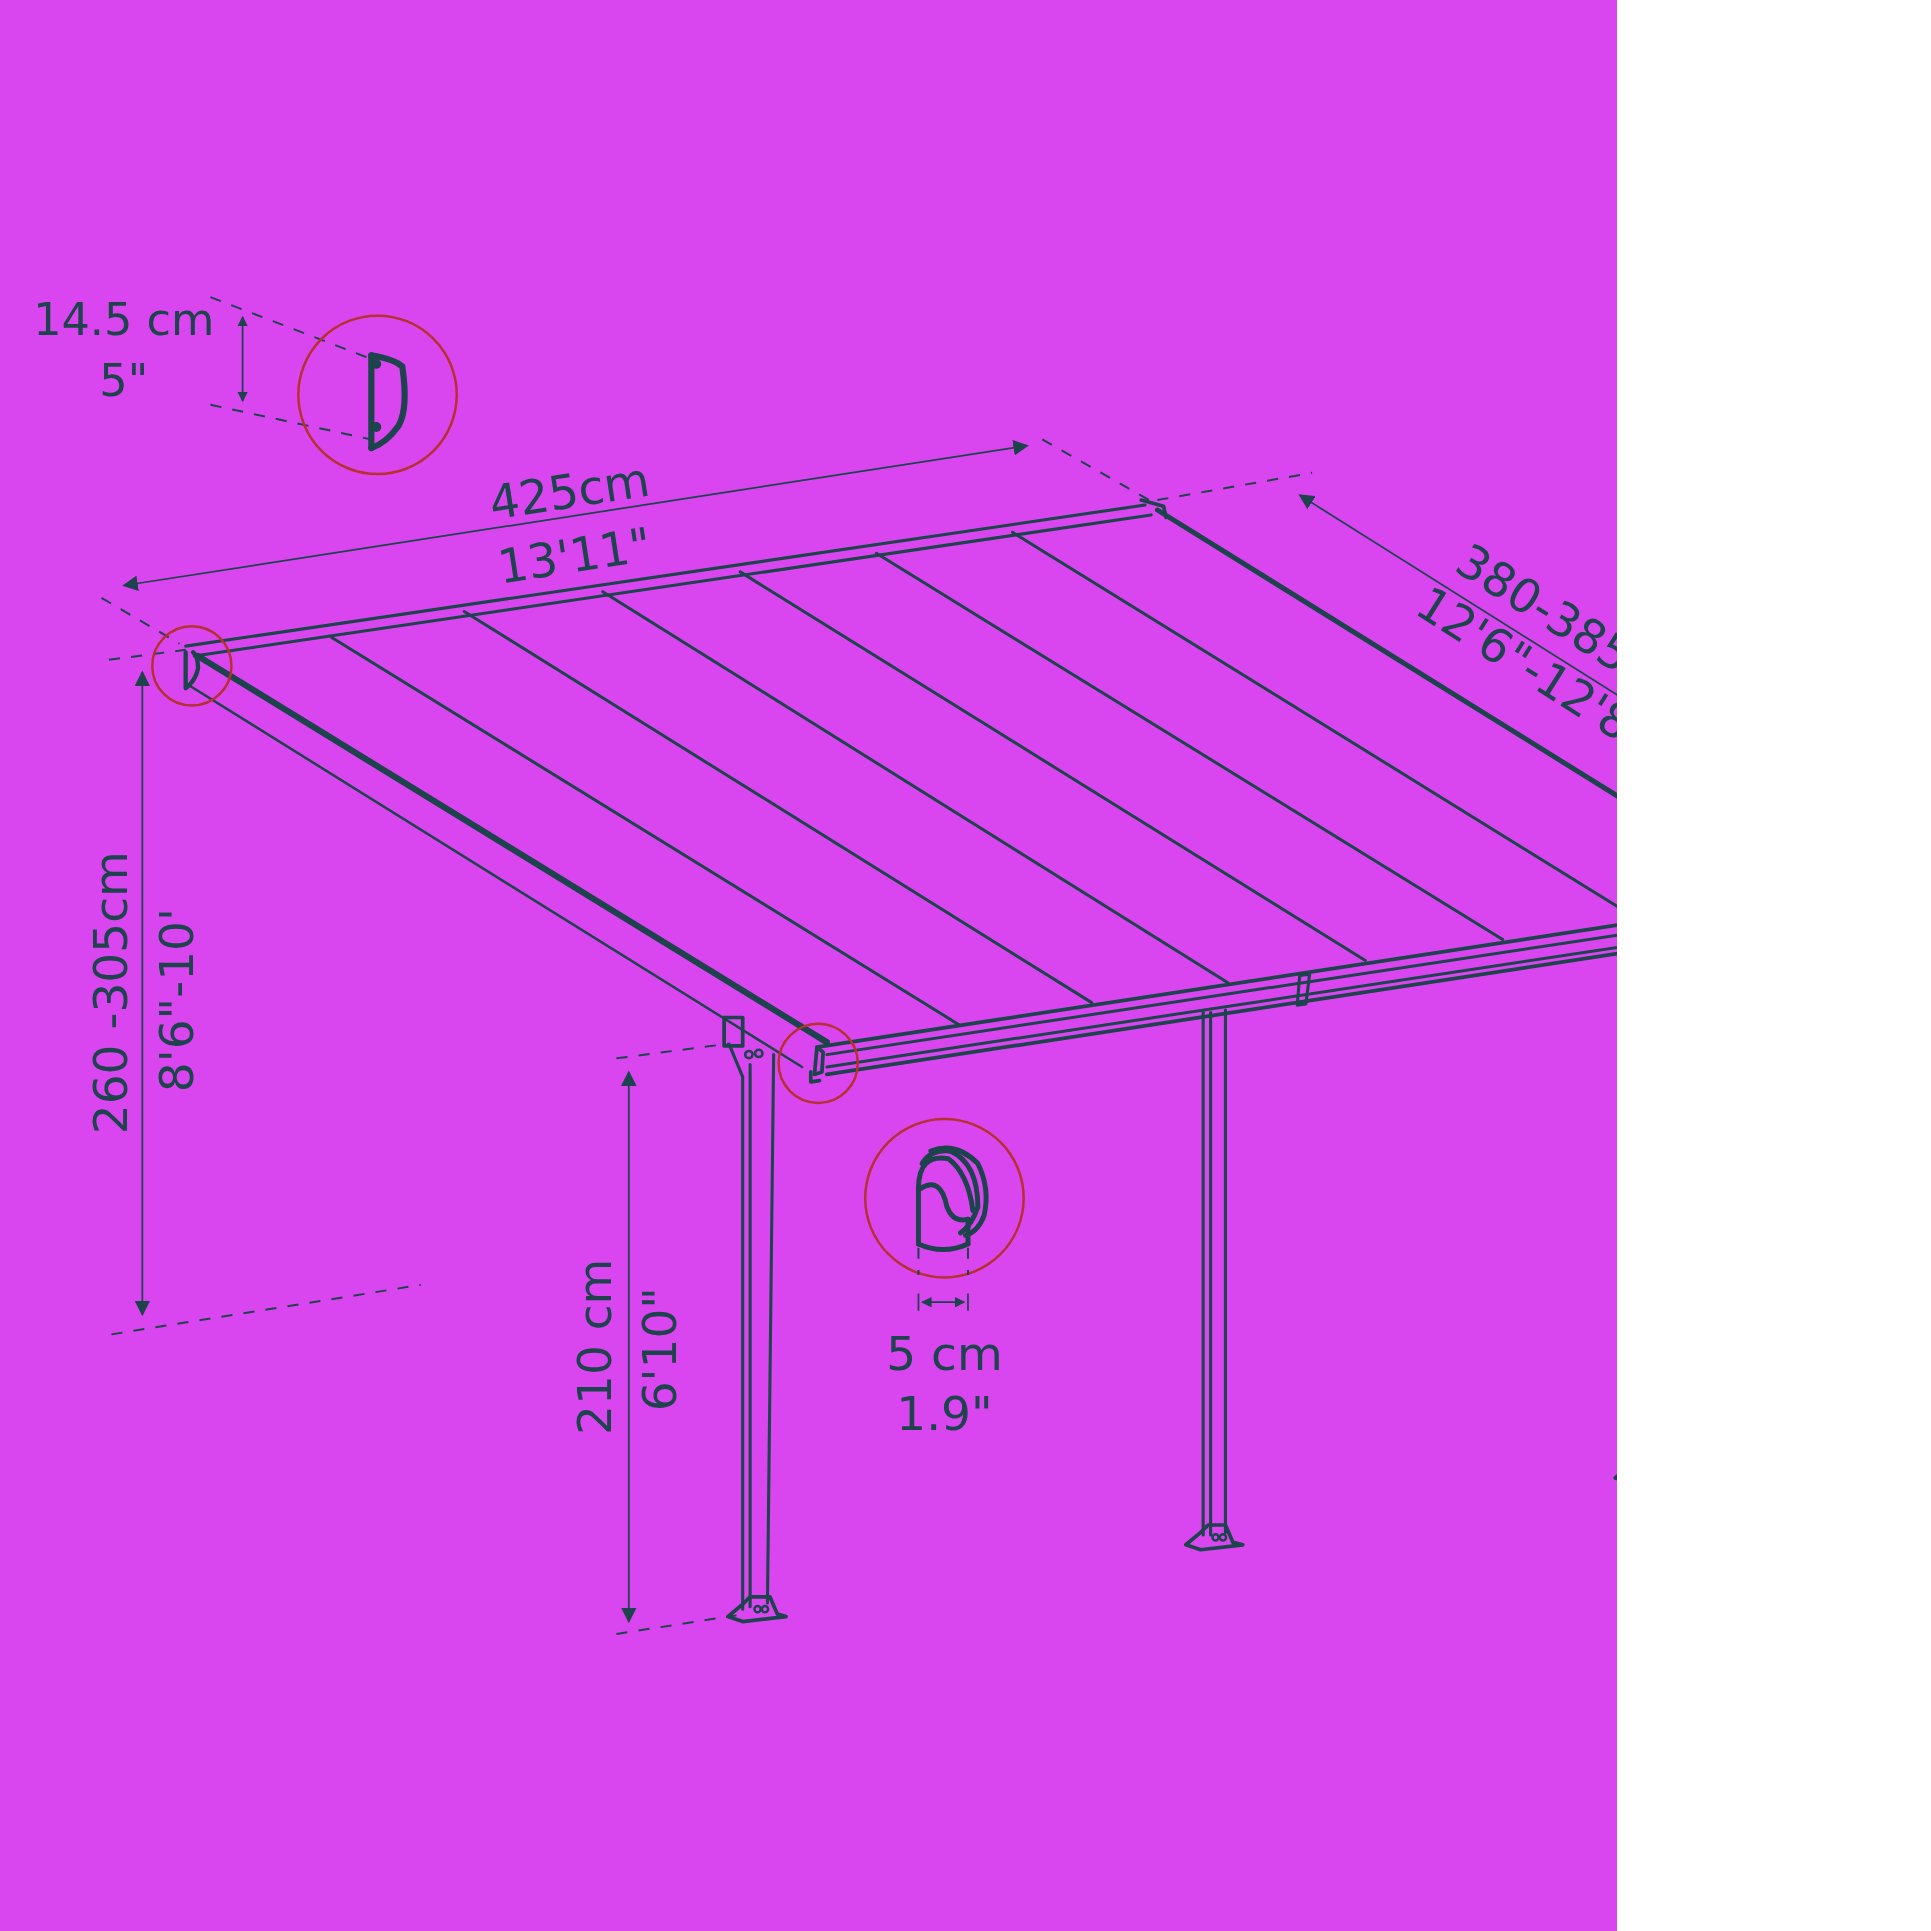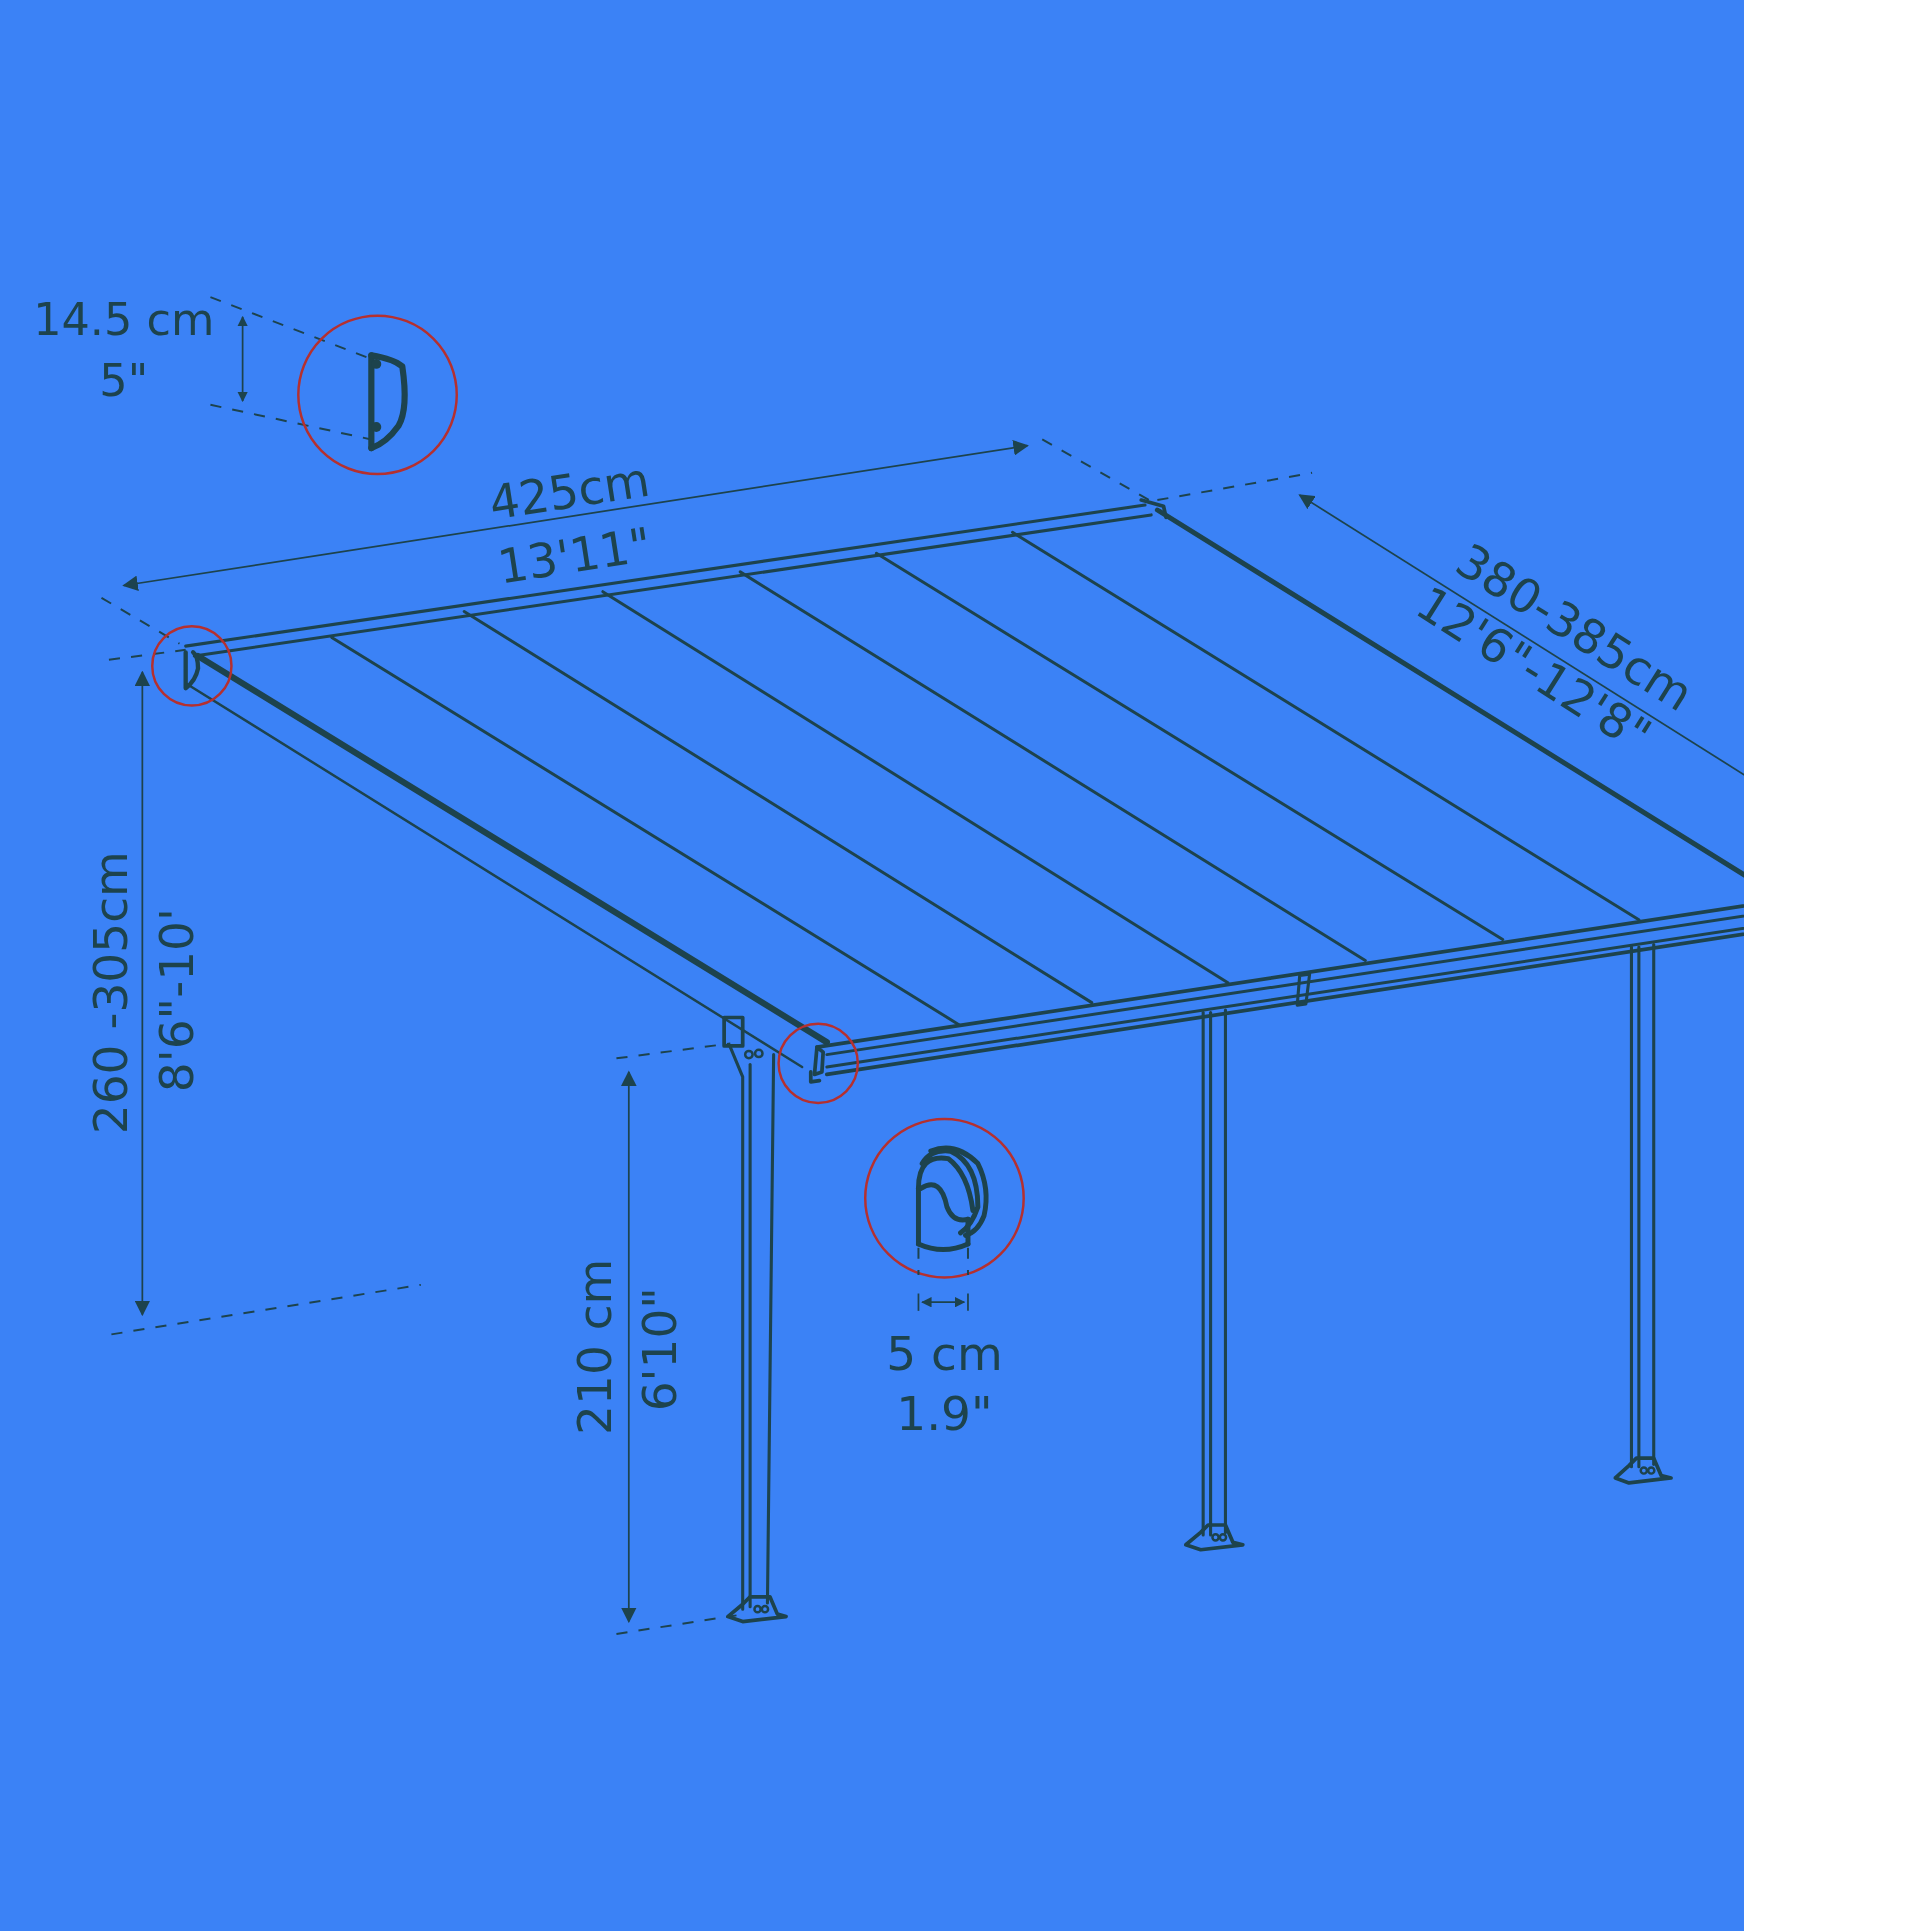--- a/index.html
+++ b/index.html
@@ -1,16 +1,16 @@
 <!DOCTYPE html>
 <html><head>
 <meta charset="utf-8">
 <style>
   html, body { margin: 0; padding: 0; background: #ffffff; }
-  #canvas { width: 1744px; height: 1931px; position: relative; overflow: hidden; background: #3b82f6; }
+  #canvas { width: 1617px; height: 1931px; position: relative; overflow: hidden; background: #d946ef; }
   svg { display: block; }
   .ink { stroke: #1d434d; fill: none; stroke-linecap: round; stroke-linejoin: round; }
   .ink-fill { fill: #1d434d; }
   .dash { stroke: #1d434d; fill: none; stroke-width: 1.6; stroke-dasharray: 9 9; }
   .dim { stroke: #1d434d; fill: none; stroke-width: 1.4; }
   .red { stroke: #b5302f; fill: none; stroke-width: 2; }
   .lbl { font-family: "DejaVu Sans", sans-serif; fill: #1d434d; }
 </style>
 </head>
 <body>

